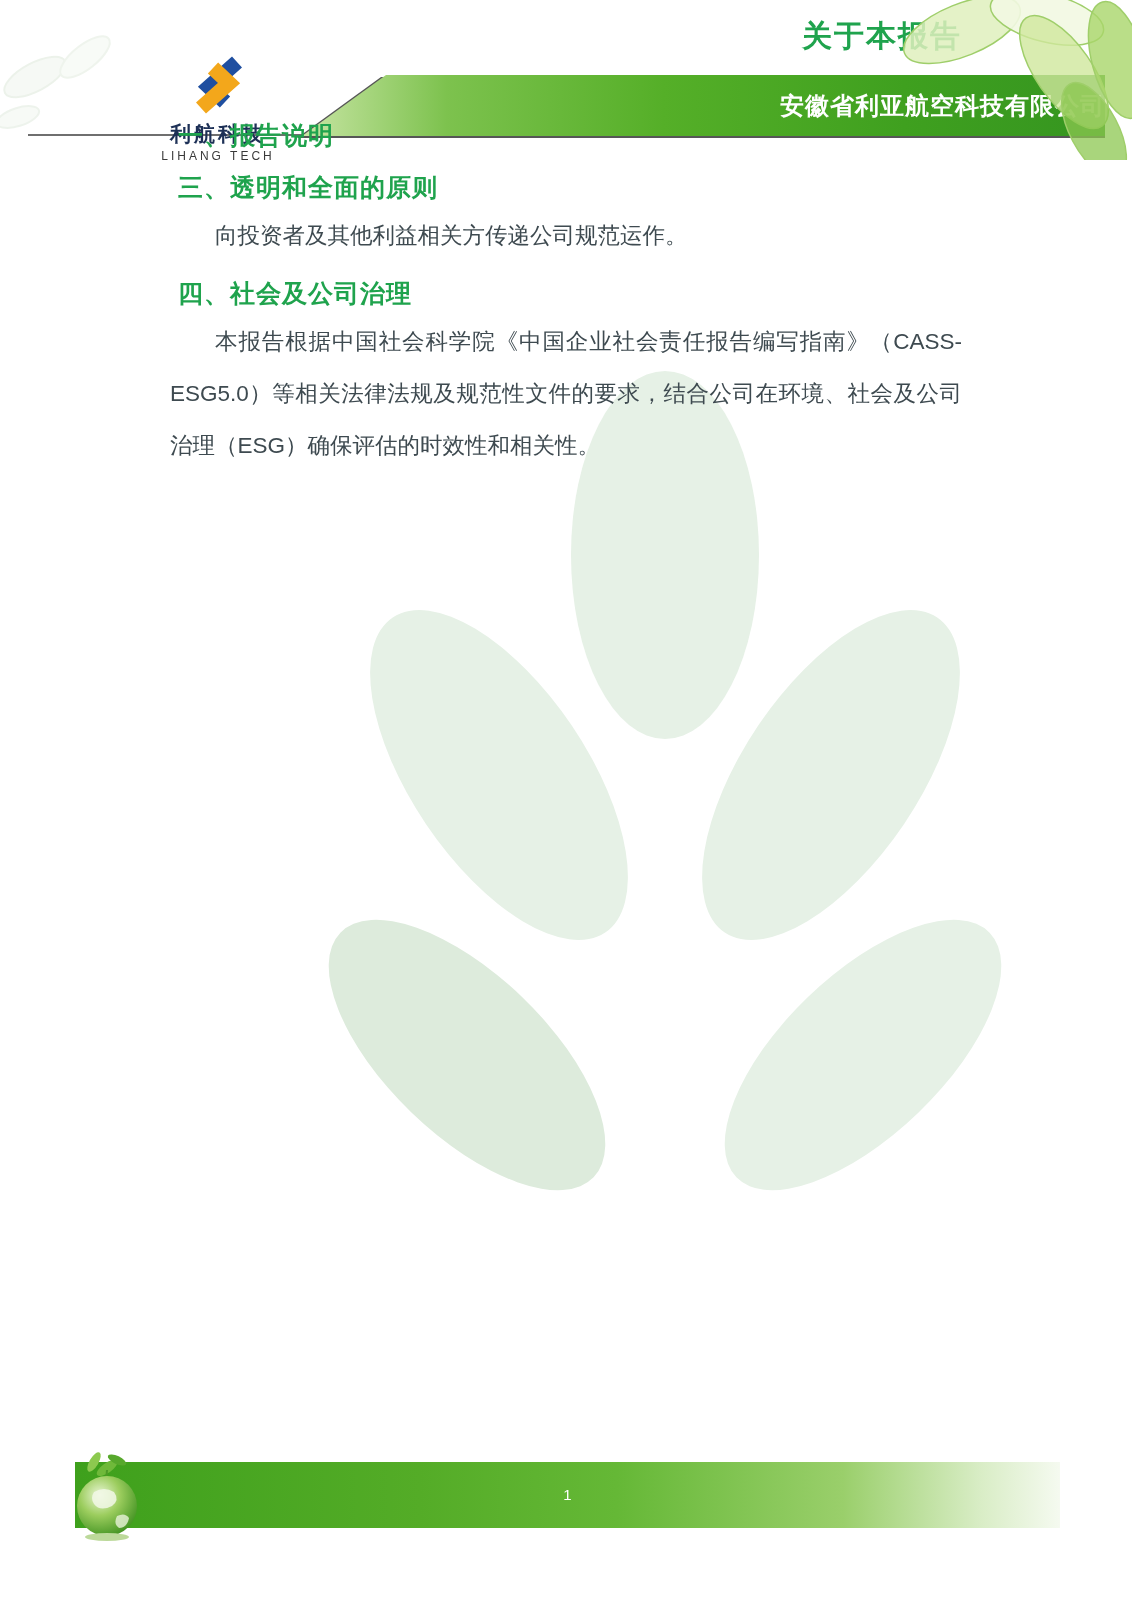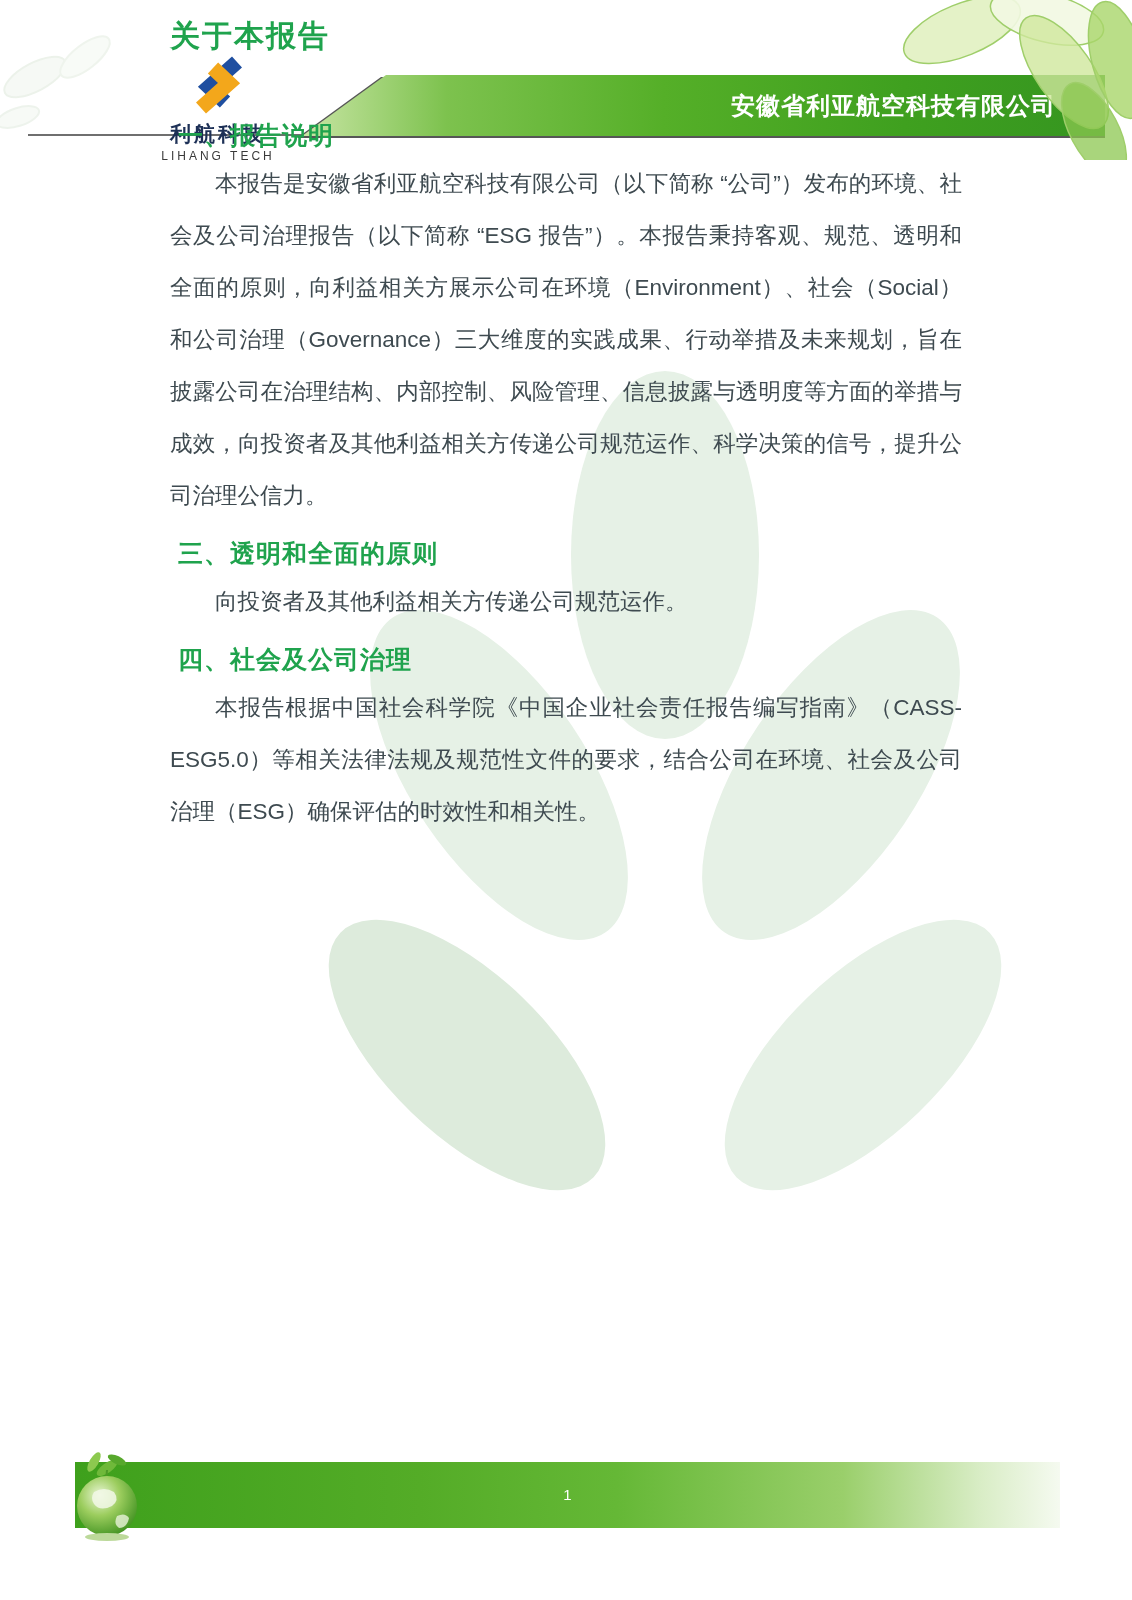--- a/index.html
+++ b/index.html
@@ -14,32 +14,32 @@
     position:absolute;left:297px;top:77px;width:808px;height:61px;background:#565656;z-index:1;
     clip-path:polygon(84px 0,100% 0,100% 100%,0 100%);
   }
   .hdr-bar{
     position:absolute;left:302px;top:75px;width:803px;height:61px;z-index:2;
     clip-path:polygon(84px 0,100% 0,100% 100%,0 100%);
     background:linear-gradient(to right,#c8e5a4 0%,#7dc24e 18%,#55af28 45%,#3fa01f 75%,#359520 100%);
   }
   .hdr-company{
     position:absolute;left:380px;top:0;width:423px;height:61px;line-height:61px;
-    color:#ffffff;font-size:24px;font-weight:700;letter-spacing:1px;text-align:center;white-space:nowrap;
+    color:#ffffff;font-size:24px;font-weight:700;letter-spacing:1px;text-align:right;white-space:nowrap;
   }
   .logo{position:absolute;left:160px;top:56px;width:116px;z-index:2;text-align:center;}
   .logo-cn{font-size:21px;font-weight:700;letter-spacing:3px;color:#1d3056;margin-top:2px;white-space:nowrap;}
   .logo-en{font-size:12px;letter-spacing:3px;color:#3a3a3a;margin-top:1px;white-space:nowrap;}
   .leaves-tr{position:absolute;right:0;top:0;z-index:3;}
   .leaves-tl{position:absolute;left:0;top:22px;z-index:0;opacity:.55;}
   
   .watermark{position:absolute;left:275px;top:365px;z-index:0;}
   
   main{position:relative;z-index:2;margin:0 170px;}
-  h1{margin:14px 0 0;font-size:30px;line-height:44px;font-weight:700;color:#1fa34d;text-align:left;letter-spacing:2px;}
+  h1{margin:14px 0 0;font-size:30px;line-height:44px;font-weight:700;color:#1fa34d;text-align:right;letter-spacing:2px;}
   .sec h2{font-size:25px;line-height:42px;font-weight:700;color:#1fa34d;margin:10px 8px 0;letter-spacing:1px;}
   .sec:first-of-type h2{margin-top:56px;}
   .sec p{font-size:22.5px;line-height:52px;margin:2px 0 0;text-align:justify;text-indent:2em;color:#3e4a50;}
   
   .ftr-bar{
     position:absolute;left:75px;top:1462px;width:985px;height:66px;z-index:2;
     background:linear-gradient(to right,#3ea01c 0%,#54ac27 35%,#65b836 55%,#9acf6b 78%,#d9edc6 92%,#f5faf0 100%);
   }
   .ftr-page{position:absolute;left:0;top:0;width:100%;height:66px;line-height:66px;text-align:center;color:#ffffff;font-size:15px;}
   .globe{position:absolute;left:72px;top:1444px;z-index:3;}
@@ -89,21 +89,20 @@
       <ellipse cx="262" cy="130" rx="52" ry="24" transform="rotate(62 262 130)" fill="#8cc750" fill-opacity=".75"></ellipse>
     </g>
   </svg>
 </header>
 
 <main>
   <h1>关于本报告</h1>
 
   <section class="sec">
     <h2>一、报告说明</h2>
-    <p>本报告是安徽省利亚航空科技有限公司（以下简称 “公司”）发布的环境、社会及公司治理报告（以下简称 “ESG 报告”）。本报告秉持客观、规范、透明和全面的原则，向利益相关方展示公司在环境（Environment）、社会（Social）和公司治理（Governance）三大维度的实践成果、行动举措及未来规划，旨在披露公司在治理结构、内部控制、风险管理、信息披露与透明度等方面的举措与成效，向投资者及其他利益相关方传递公司规范运作、科学决策的信号，提升公司治理公信力。</p>
   </section>
 
 
   <section class="sec">
     <h2>三、透明和全面的原则</h2>
     <p>向投资者及其他利益相关方传递公司规范运作。</p>
   </section>
 
   <section class="sec">
     <h2>四、社会及公司治理</h2>

